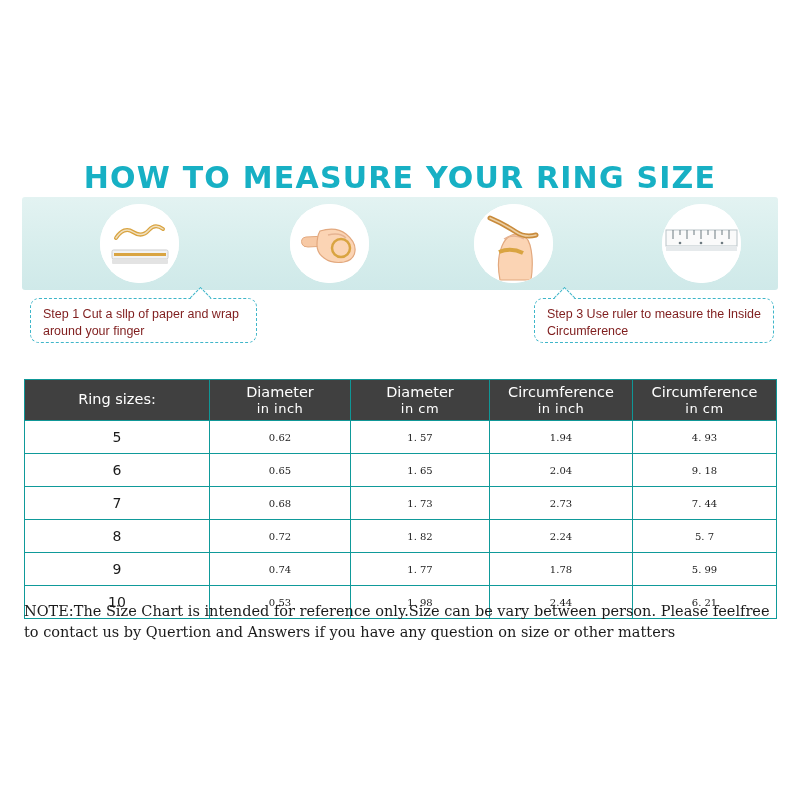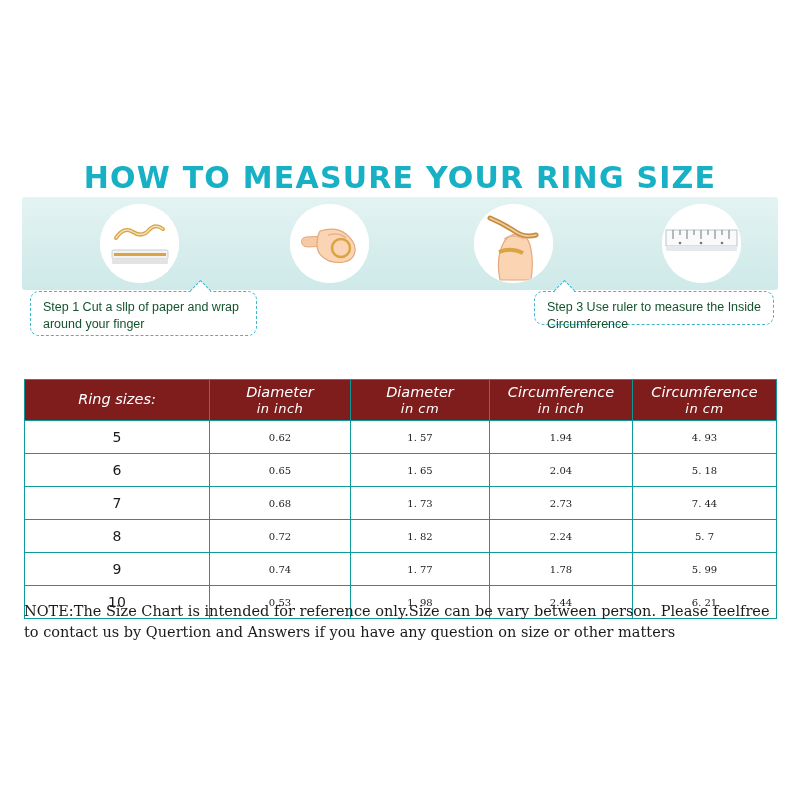--- a/index.html
+++ b/index.html
@@ -67,38 +67,39 @@
   
   .callout {
     position: absolute;
     border: 1.6px dashed #3fb6c9;
     border-radius: 9px;
     background: #ffffff;
     box-sizing: border-box;
     padding: 7px 10px 6px 12px;
     font-size: 12.5px;
     line-height: 1.32;
-    color: #14532d;
+    color: #7f1d1d;
+    margin-top: 7px;
   }
   .callout .txt { display: block; }
   .callout::before {
     content: "";
     position: absolute;
     top: -9px;
     left: 28px;
     width: 14px;
     height: 14px;
     background: #ffffff;
     border-left: 1.6px dashed #3fb6c9;
     border-top: 1.6px dashed #3fb6c9;
     transform: rotate(45deg);
   }
   .callout.c1 { left: 30px;  top: 291px; width: 227px; height: 45px; }
   .callout.c2 { left: 280px; top: 291px; width: 234px; height: 45px; }
-  .callout.c3 { left: 534px; top: 291px; width: 240px; height: 34px; }
+  .callout.c3 { left: 534px; top: 291px; width: 240px; height: 45px; }
   .callout.c1::before { left: 162px; }
   .callout.c2::before { left: 22px; }
   .callout.c3::before { left: 22px; }
 
   
   .table-wrap {
     position: absolute;
     left: 24px;
     top: 379px;
     width: 752px;
@@ -109,30 +110,29 @@
     table-layout: fixed;
   }
   table.size-table th,
   table.size-table td {
     border: 1px solid #0f9a9a;
     text-align: center;
     font-family: "DejaVu Serif", serif;
     color: #1b1b1b;
   }
   table.size-table thead th {
-    background: #7f1d1d;
+    background: #404040;
     color: #ffffff;
     font-family: "DejaVu Sans", sans-serif;
     font-weight: 400;
     font-size: 14.5px;
     height: 36px;
     line-height: 1.2;
     padding: 2px 4px;
     border-color: #0f9797;
-    font-style: italic;
   }
   thead th .sub {
     font-size: 13px;
     display: block;
   }
   thead th .unit { letter-spacing: 0.5px; }
   table.size-table tbody td {
     height: 30px;
     font-size: 10px;
     background: #ffffff;
@@ -268,21 +268,21 @@
           <td>0.62</td>
           <td>1. 57</td>
           <td>1.94</td>
           <td>4. 93</td>
         </tr>
         <tr>
           <td class="size-col">6</td>
           <td>0.65</td>
           <td>1. 65</td>
           <td>2.04</td>
-          <td>5. 18</td>
+          <td>9. 18</td>
         </tr>
         <tr>
           <td class="size-col">7</td>
           <td>0.68</td>
           <td>1. 73</td>
           <td>2.73</td>
           <td>7. 44</td>
         </tr>
         <tr>
           <td class="size-col">8</td>

